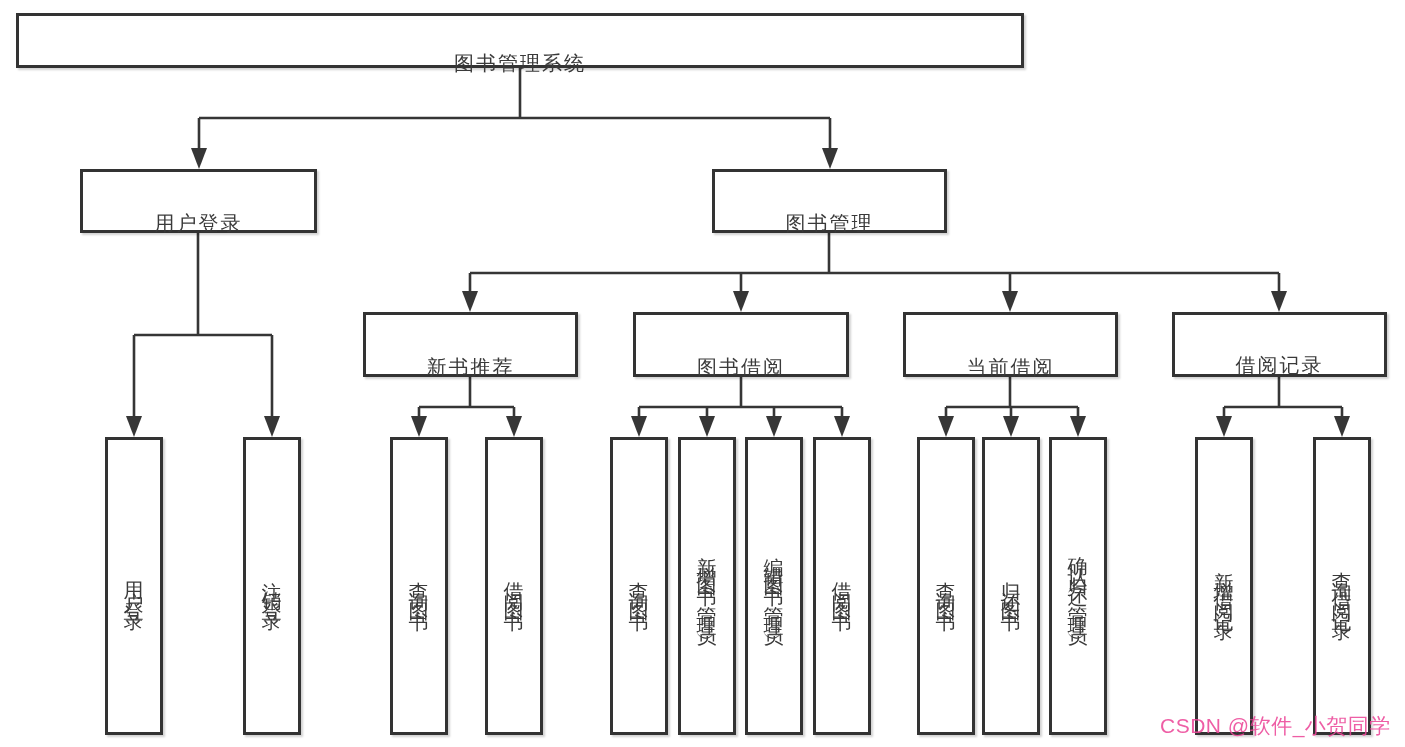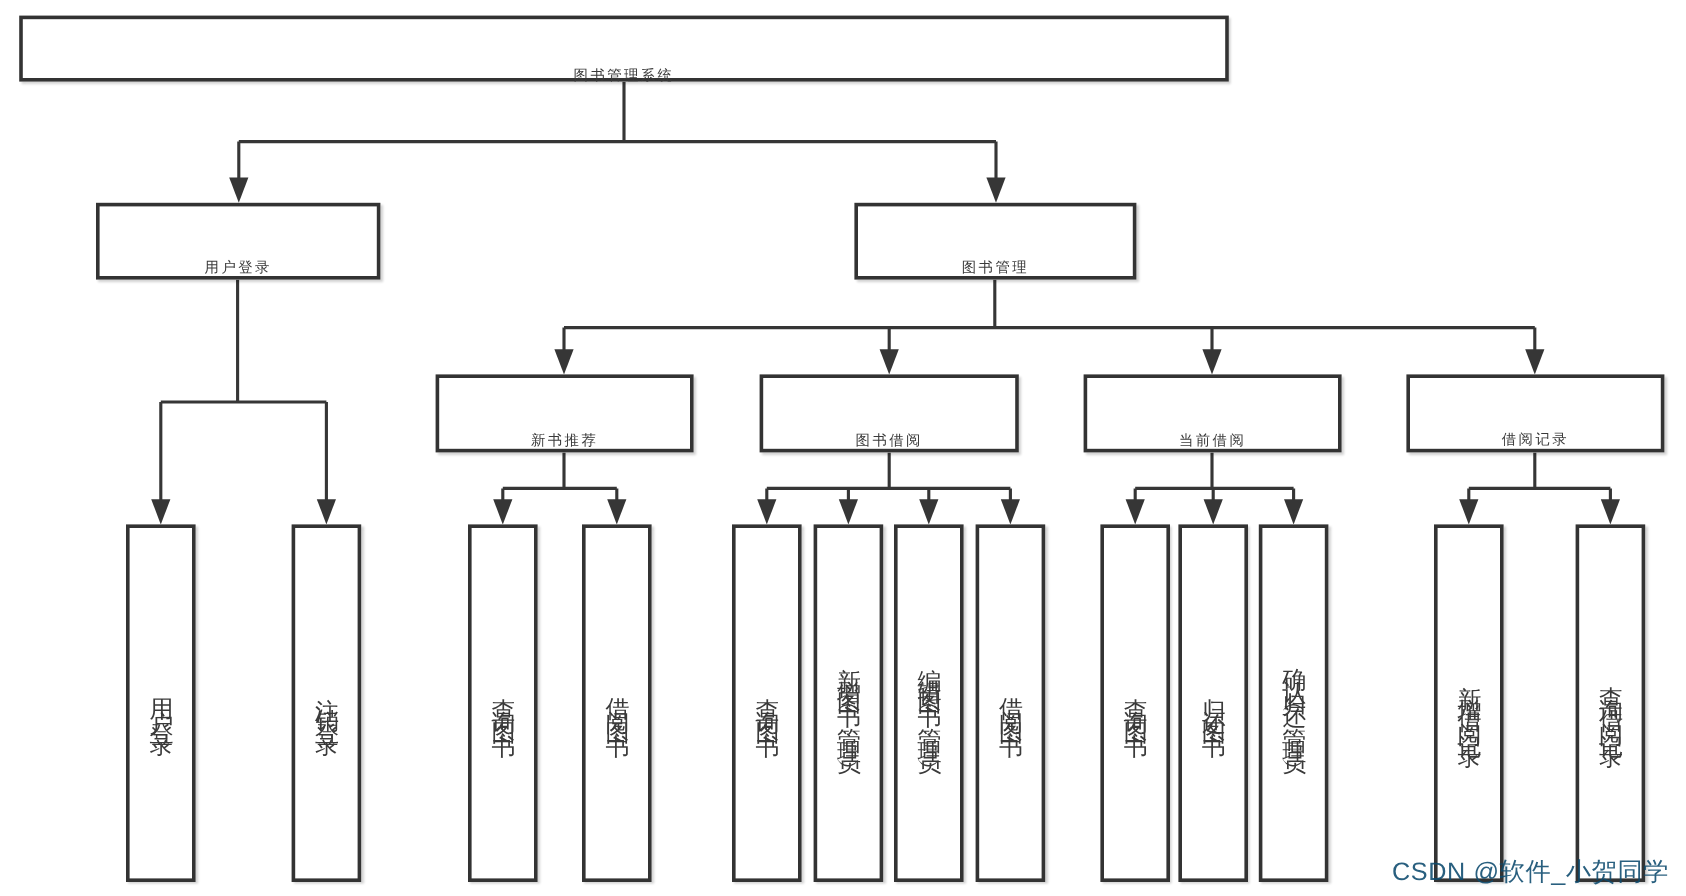--- a/index.html
+++ b/index.html
@@ -6,21 +6,21 @@
   .canvas{
     position:relative;width:1405px;height:747px;background:#ffffff;overflow:hidden;
     font-family:"Liberation Sans","DejaVu Sans",sans-serif;color:#3a3a3a;
   }
   svg.connectors{position:absolute;left:0;top:0;z-index:1;}
   .node{
     position:absolute;background:#ffffff;border:3px solid #333333;box-sizing:border-box;
     display:flex;align-items:center;justify-content:center;z-index:2;
     box-shadow:2px 2px 2px rgba(0,0,0,0.18);
   }
-  .h-node .label{font-size:12px;letter-spacing:2px;white-space:nowrap;line-height:1;margin-top:44px;}
+  .h-node .label{font-size:20px;letter-spacing:2px;white-space:nowrap;line-height:1;margin-top:44px;}
   .leaf{top:437px;width:58px;height:298px;}
   .leaf .label{
     writing-mode:vertical-rl;text-orientation:mixed;
     font-size:20px;letter-spacing:10px;line-height:1;white-space:nowrap;
   }
   
   #n-root{left:16px;top:13px;width:1008px;height:55px;}
   #n-user-login{left:80px;top:169px;width:237px;height:64px;}
   #n-book-mgmt{left:712px;top:169px;width:235px;height:64px;}
   #n-new-book{left:363px;top:312px;width:215px;height:65px;}
@@ -35,21 +35,21 @@
   #n-leaf-bb-add{left:678px;}
   #n-leaf-bb-edit{left:745px;}
   #n-leaf-bb-borrow{left:813px;}
   #n-leaf-cb-query{left:917px;}
   #n-leaf-cb-return{left:982px;}
   #n-leaf-cb-confirm{left:1049px;}
   #n-leaf-br-add{left:1195px;}
   #n-leaf-br-query{left:1313px;}
   .watermark{
     position:absolute;left:1160px;top:712px;z-index:5;
-    font-size:21px;color:#0c4a6e;opacity:0.88;white-space:nowrap;letter-spacing:0.5px;
+    font-size:21px;color:#ec4899;opacity:0.88;white-space:nowrap;letter-spacing:0.5px;
   }
 </style>
 </head>
 <body>
 
 <div class="canvas">
 
   <svg class="connectors" width="1405" height="747" viewBox="0 0 1405 747">
     <path d="M520 68 V118 M199 118 H830 M199 118 V163 M830 118 V163
              M198 233 V335 M134 335 H272 M134 335 V431 M272 335 V431

